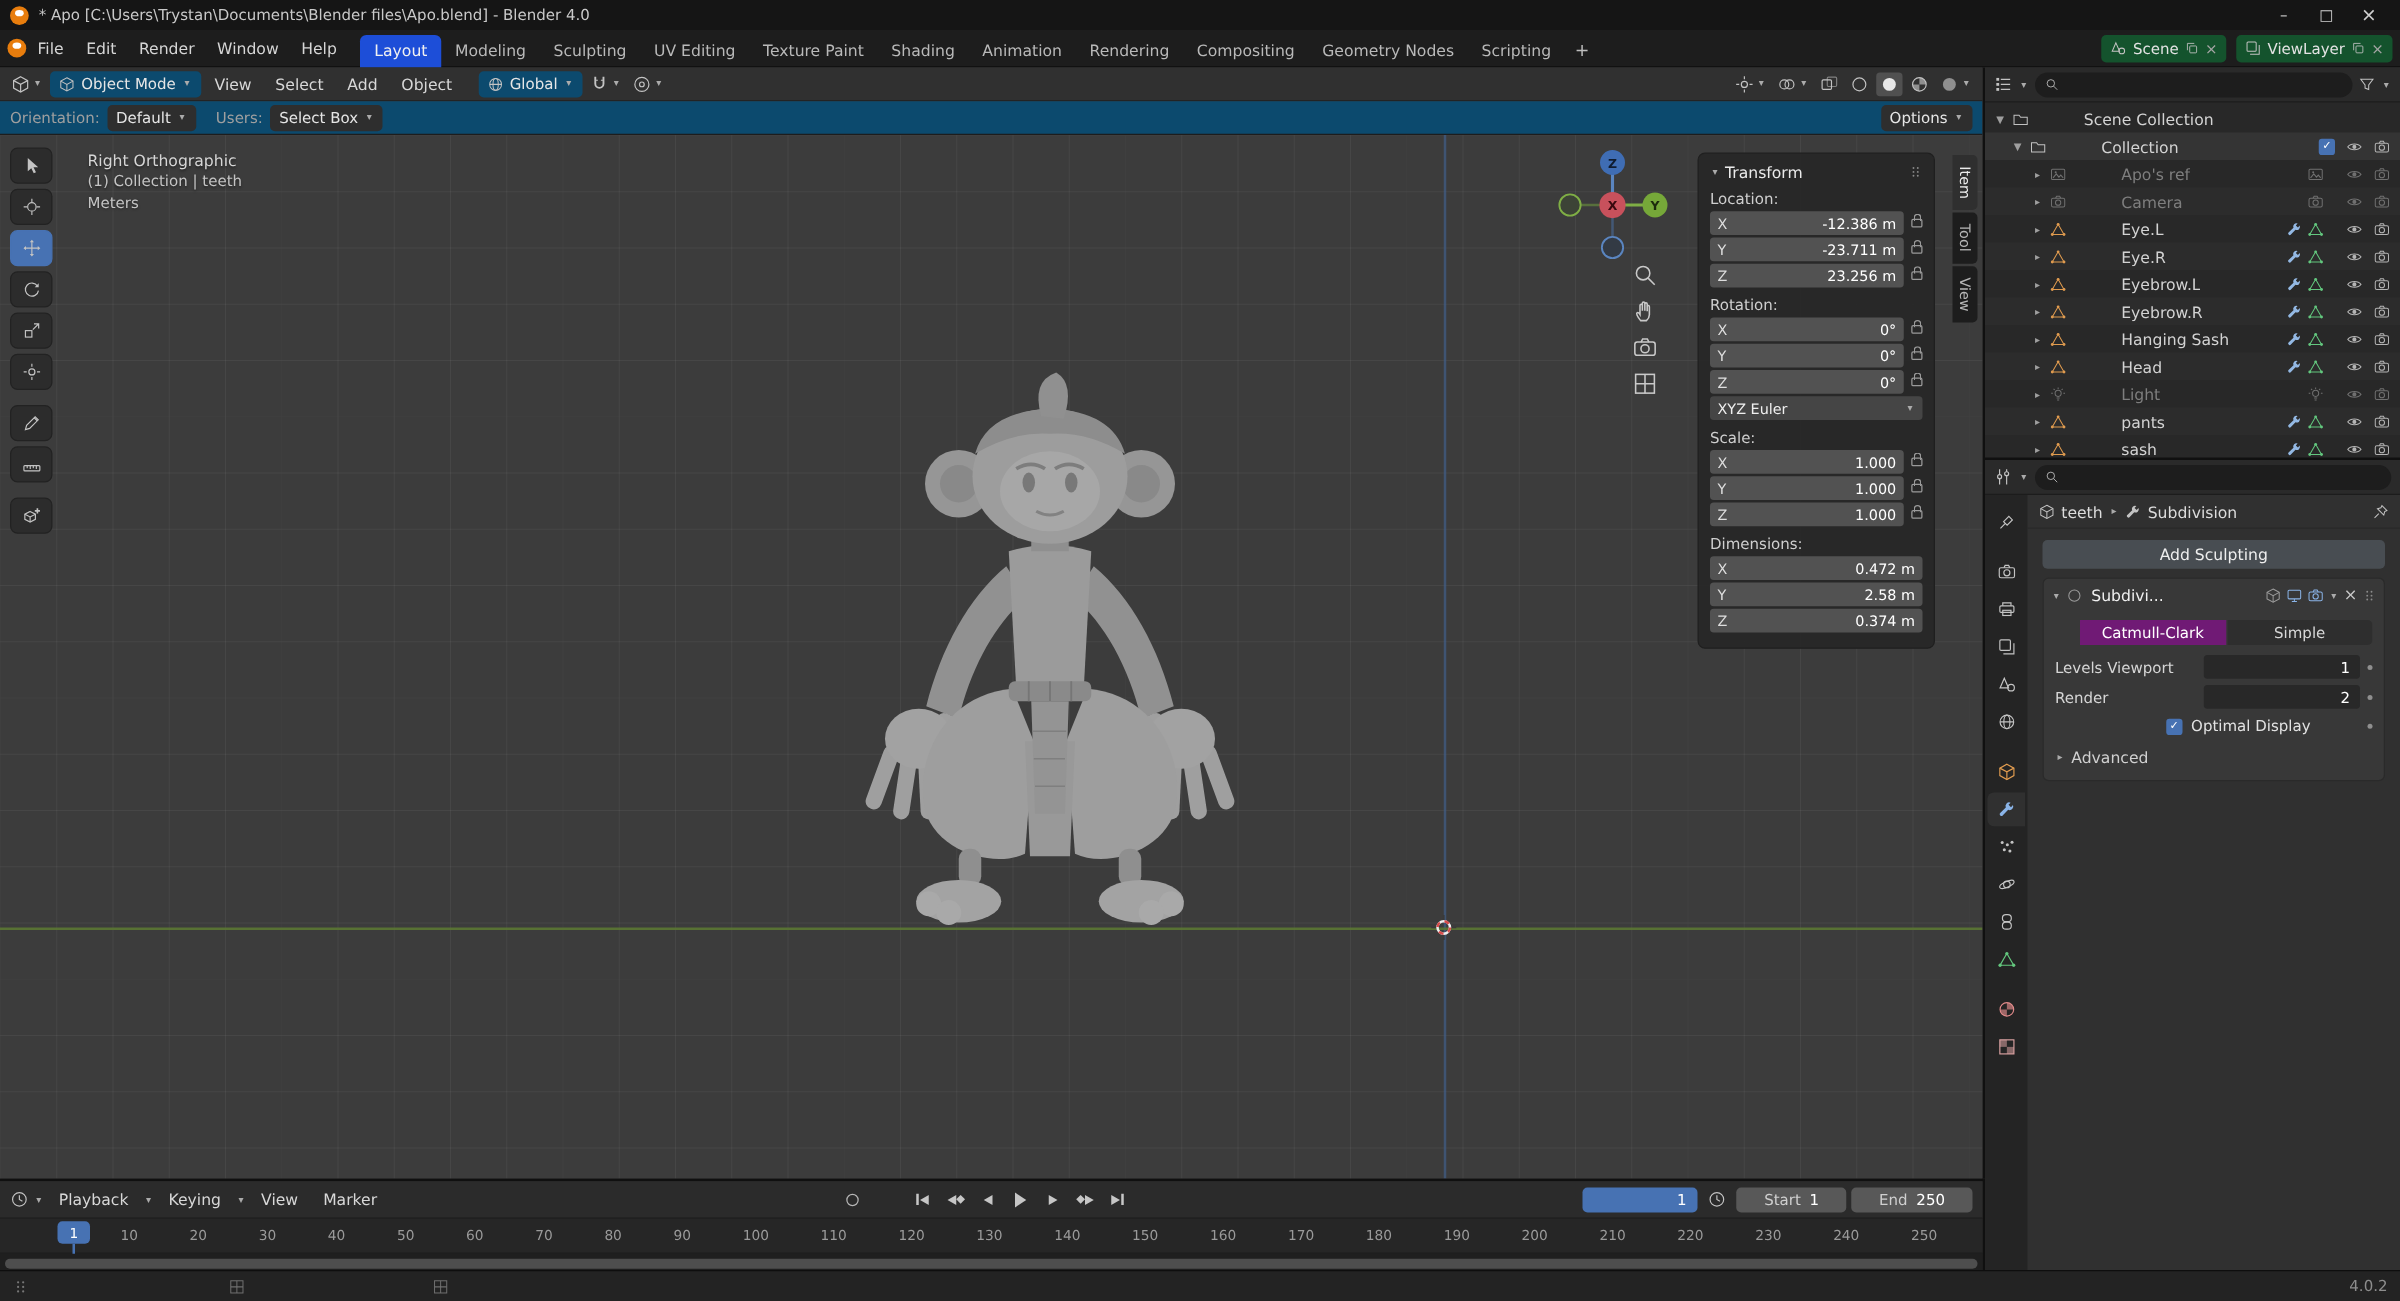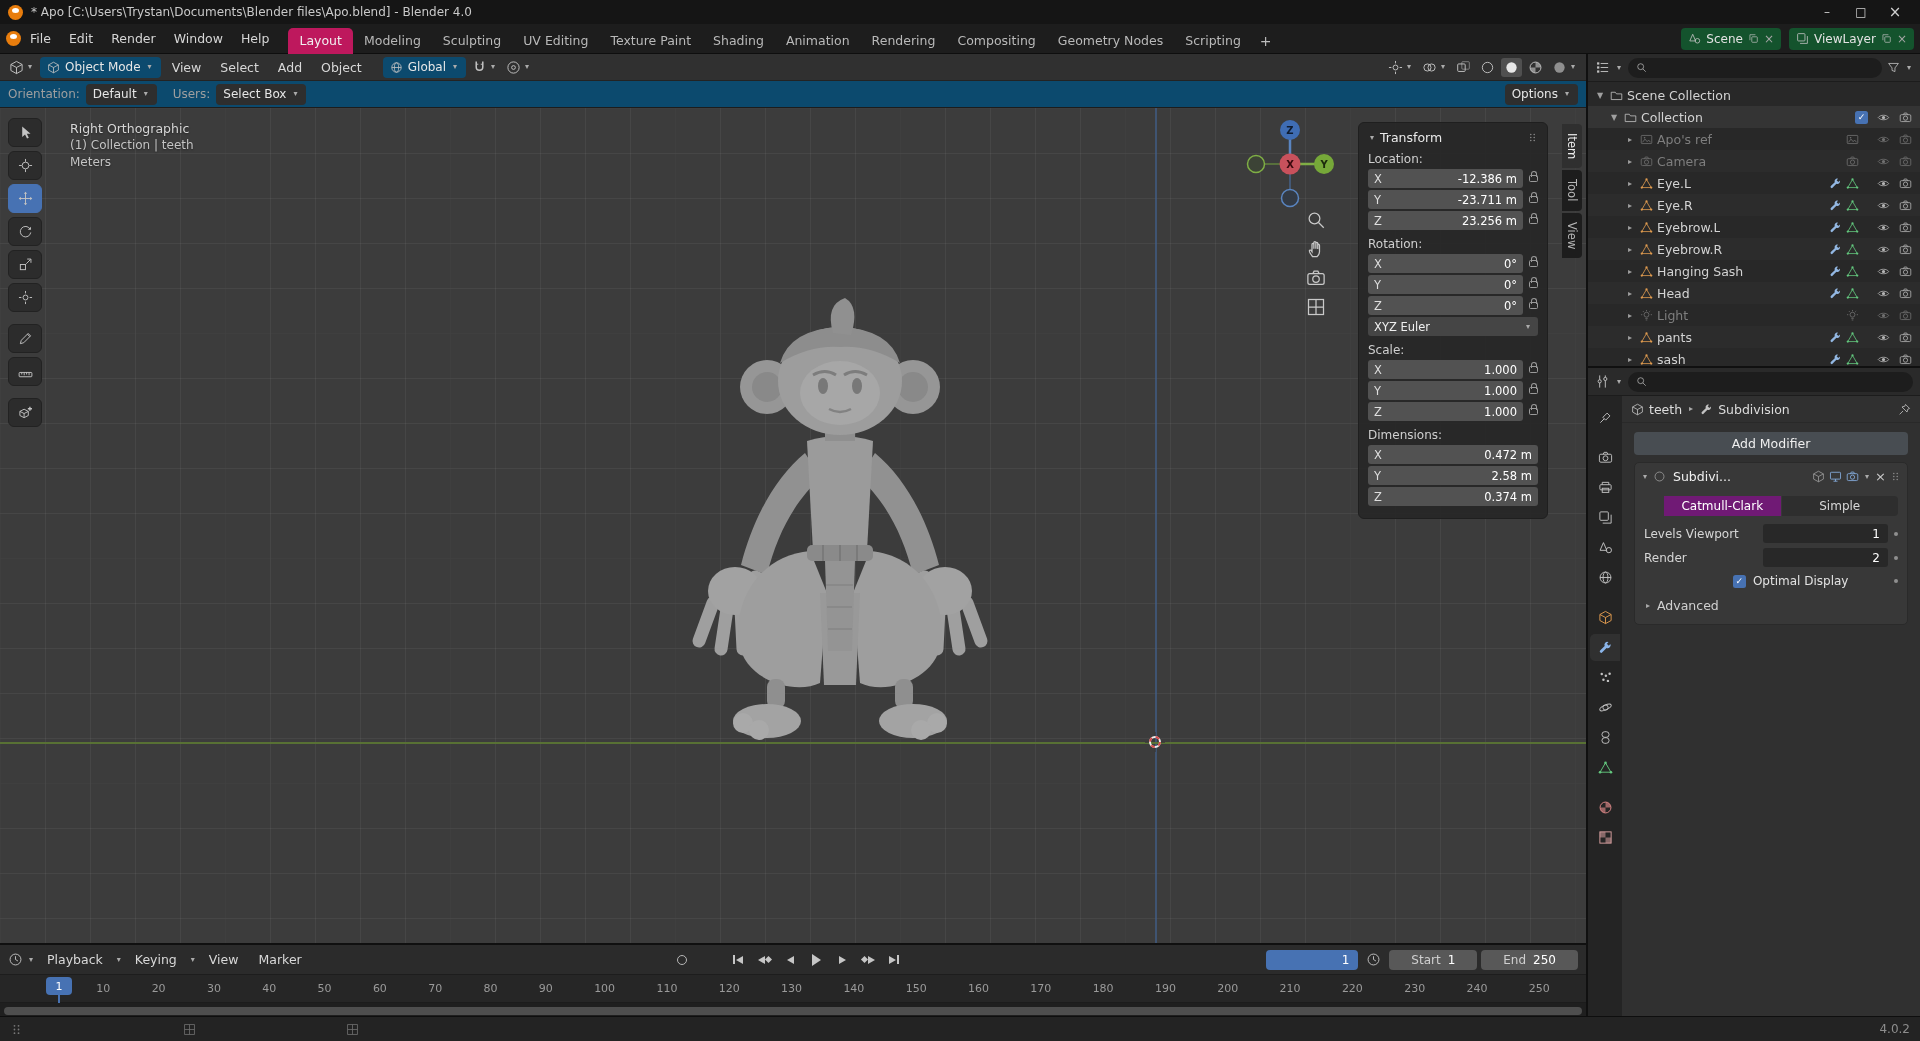--- a/index.html
+++ b/index.html
@@ -18,21 +18,21 @@
   .winbtn { width:34px; height:24px; display:flex; align-items:center; justify-content:center; color:#cfcfcf; font-size:12px; }
   .winbtn.close { font-size:15px; }
   .blendermark { width:15px; height:15px; border-radius:50%; background:#e87d0d; position:relative; flex:none; }
   .blendermark::after { content:""; position:absolute; left:4px; top:3px; width:7px; height:5px; border-radius:50%; background:#fff; }
 
   
   #topbar { left:0; top:24px; width:1920px; height:30px; background:#1d1d1d; display:flex; align-items:center; padding:0 6px; border-bottom:1px solid #0e0e0e; }
   .menu-item { padding:0 9px; height:30px; display:flex; align-items:center; color:#d6d6d6; font-size:12.5px; }
   .wstabs { display:flex; align-items:flex-end; height:30px; margin-left:10px; }
   .wstab { padding:0 11px; height:26px; display:flex; align-items:center; color:#b9b9b9; font-size:12.5px; border-radius:5px 5px 0 0; }
-  .wstab.active { background:#be185d; color:#f1f1f1; }
+  .wstab.active { background:#1d4ed8; color:#f1f1f1; }
   .wstab.add { color:#bdbdbd; font-size:14px; padding:0 8px; }
   .selector { display:flex; align-items:center; gap:5px; background:#14532d; border-radius:4px; height:22px; padding:0 7px; margin-left:8px; font-size:12px; color:#e3e3e3; }
   .selector .x { color:#a5a5a5; font-size:12px; }
 
   
   #viewport { left:0; top:54px; width:1588px; height:889px; background:#3c3c3c; overflow:hidden; border-right:2px solid #101010; }
   #timeline { left:0; top:943px; width:1588px; height:73px; background:#282828; border-top:2px solid #101010; border-right:2px solid #101010; }
   #rightcol { left:1588px; top:54px; width:332px; height:962px; background:#282828; }
   #statusbar { left:0; top:1016px; width:1920px; height:25px; background:#232323; border-top:1px solid #0e0e0e; display:flex; align-items:center; padding:0 10px; color:#8d8d8d; font-size:12px; }
 
@@ -90,21 +90,21 @@
   .searchpill input { background:transparent; border:none; outline:none; color:#ddd; width:100%; font-size:12px; font-family:inherit; }
   .otree { flex:1; overflow:hidden; padding-top:2px; }
   .orow { height:22px; display:flex; align-items:center; gap:4px; padding:0 8px 0 6px; font-size:12.5px; color:#d3d3d3; }
   .orow:nth-child(even) { background:#2c2c2c; }
   .orow.active-coll { background:#343434; }
   .orow .disc { width:12px; font-size:8px; color:#9f9f9f; text-align:center; flex:none; }
   .orow.lvl1 { padding-left:20px; }
   .orow.lvl2 { padding-left:36px; }
   .orow.muted { color:#7e7e7e; }
   .orow.muted .i { color:#707070 !important; }
-  .oname { white-space:nowrap; overflow:hidden; text-overflow:ellipsis; }
+  .oname { white-space:nowrap; overflow:hidden; text-overflow:ellipsis;margin-left:40px; }
   .dataicons { margin-left:auto; display:flex; gap:4px; }
   .vis { margin-left:14px; display:flex; gap:9px; flex:none; align-items:center; }
   .vis .i { color:#b4b4b4; }
   .cb { width:13px; height:13px; border-radius:2.5px; background:#4772b3; display:flex; align-items:center; justify-content:center; color:#fff; font-size:9px; flex:none; }
 
   
   #properties { height:648px; display:flex; flex-direction:column; background:#303030; }
   .props-body { flex:1; display:flex; min-height:0; }
   .tabstrip { width:34px; background:#242424; padding-top:8px; display:flex; flex-direction:column; align-items:center; gap:3px; flex:none; }
   .ptab { width:30px; height:27px; display:flex; align-items:center; justify-content:center; border-radius:5px 0 0 5px; color:#a8a8a8; }
@@ -1132,21 +1132,21 @@
           <svg class="i sm">
               <use href="#s-wrench"></use>
             </svg>
           <span>Subdivision</span>
           <span class="sp"></span>
           <svg class="i sm">
               <use href="#s-pin"></use>
             </svg>
         </div>
         <div class="addmod">
-          <span>Add Modifier</span>
+          <span>Add Sculpting</span>
         </div>
         <div class="modpanel">
           <div class="modhead">
             <span class="chev">▾</span>
             <svg class="i sm">
                 <use href="#s-sphere"></use>
               </svg>
             <span class="nm">Subdivi...</span>
             <span class="sp"></span>
             <svg class="i sm">

